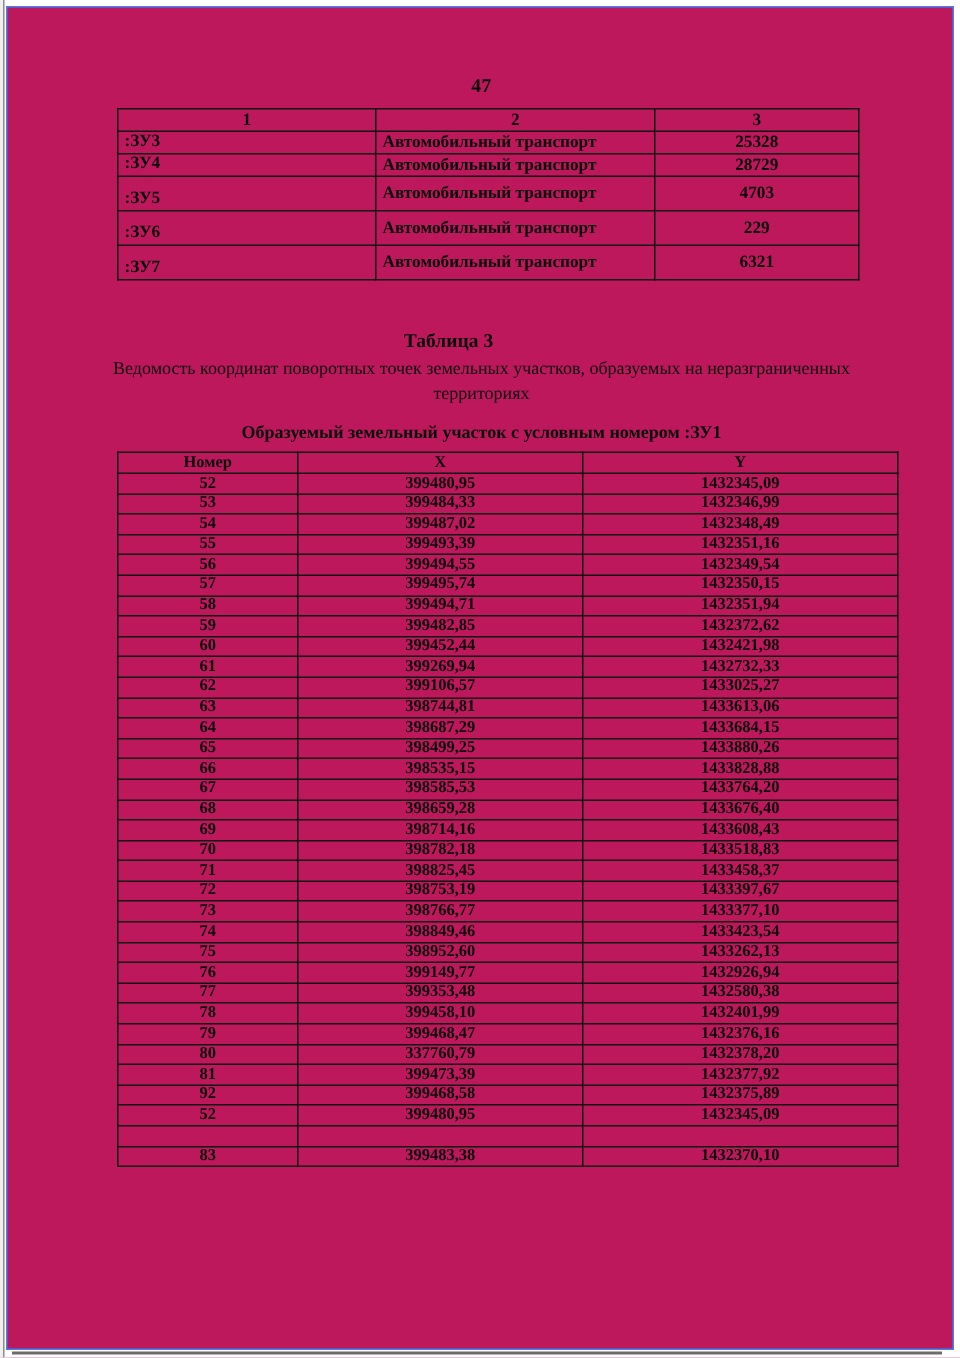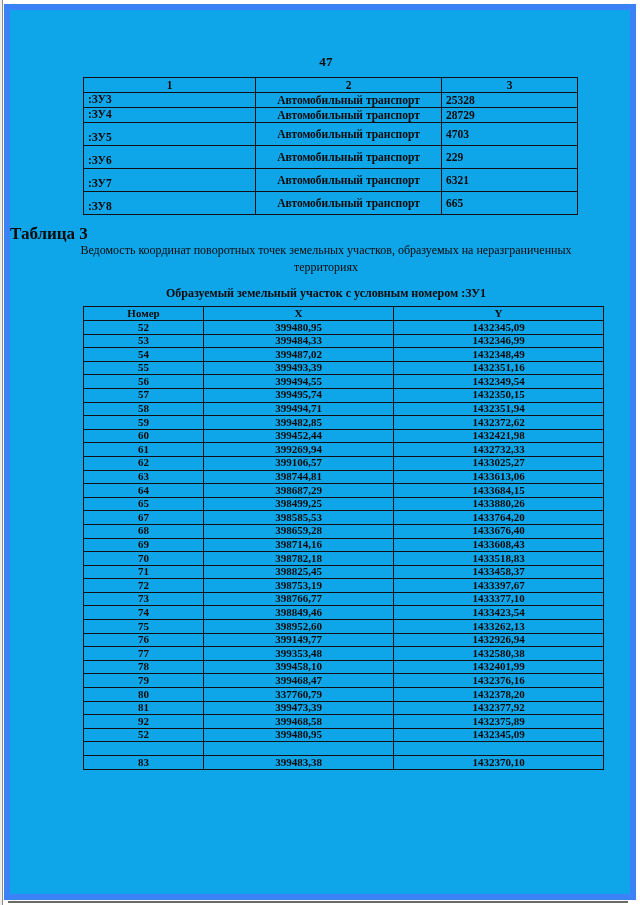--- a/index.html
+++ b/index.html
@@ -17,22 +17,22 @@
     overflow: hidden;
   }
 
   
   .scan-frame {
     position: absolute;
     left: 4px;
     top: 4px;
     width: 632px;
     height: 896px;
-    border: 6px solid #3b82f6;
-    background: #0ea5e9;
+    border: 1px solid #3b82f6;
+    background: #be185d;
   }
   .scan-edge-left {
     position: absolute;
     left: 0px; top: 0px;
     width: 3px; height: 905px;
     background: #efefef;
     border-right: 1px solid #8d8d8d;
   }
   .scan-edge-bottom {
     position: absolute;
@@ -89,36 +89,35 @@
     vertical-align: middle;
     font-family: Liberation Serif, serif;
   }
   .purpose-table tbody tr.tall td { height: 23px; }
   .purpose-table td.name {
     text-align: left;
     vertical-align: bottom;
     padding-bottom: 1px;
   }
   .purpose-table td.use {
-    text-align: center;
     vertical-align: middle;
   }
   .purpose-table td.area {
-    text-align: left;
+    text-align: center;
     vertical-align: middle;
   }
 
   
   .table-caption {
     position: absolute;
     top: 214px;
     left: 0;
     width: 588px;
-    text-align: left;
-    font-size: 17px;
+    text-align: center;
+    font-size: 13px;
     font-weight: bold;
   }
   .doc-heading {
     position: absolute;
     top: 232px;
     left: 60px;
     width: 512px;
     text-align: center;
     font-size: 12px;
     line-height: 1.42;
@@ -196,25 +195,20 @@
           <tr class="tall">
             <td class="c1 name">:ЗУ6</td>
             <td class="c2 use">Автомобильный транспорт</td>
             <td class="c3 area">229</td>
           </tr>
           <tr class="tall">
             <td class="c1 name">:ЗУ7</td>
             <td class="c2 use">Автомобильный транспорт</td>
             <td class="c3 area">6321</td>
           </tr>
-          <tr class="tall">
-            <td class="c1 name">:ЗУ8</td>
-            <td class="c2 use">Автомобильный транспорт</td>
-            <td class="c3 area">665</td>
-          </tr>
         </tbody>
     </table>
 
     <div class="table-caption">Таблица 3</div>
 
     <div class="doc-heading">Ведомость координат поворотных точек земельных участков, образуемых на неразграниченных территориях</div>
 
     <div class="section-subtitle">Образуемый земельный участок с условным номером :ЗУ1</div>
 
     <table class="coord-table">
@@ -290,20 +284,25 @@
             <td class="num">64</td>
             <td class="xv">398687,29</td>
             <td class="yv">1433684,15</td>
           </tr>
           <tr>
             <td class="num">65</td>
             <td class="xv">398499,25</td>
             <td class="yv">1433880,26</td>
           </tr>
           <tr>
+            <td class="num">66</td>
+            <td class="xv">398535,15</td>
+            <td class="yv">1433828,88</td>
+          </tr>
+          <tr>
             <td class="num">67</td>
             <td class="xv">398585,53</td>
             <td class="yv">1433764,20</td>
           </tr>
           <tr>
             <td class="num">68</td>
             <td class="xv">398659,28</td>
             <td class="yv">1433676,40</td>
           </tr>
           <tr>

